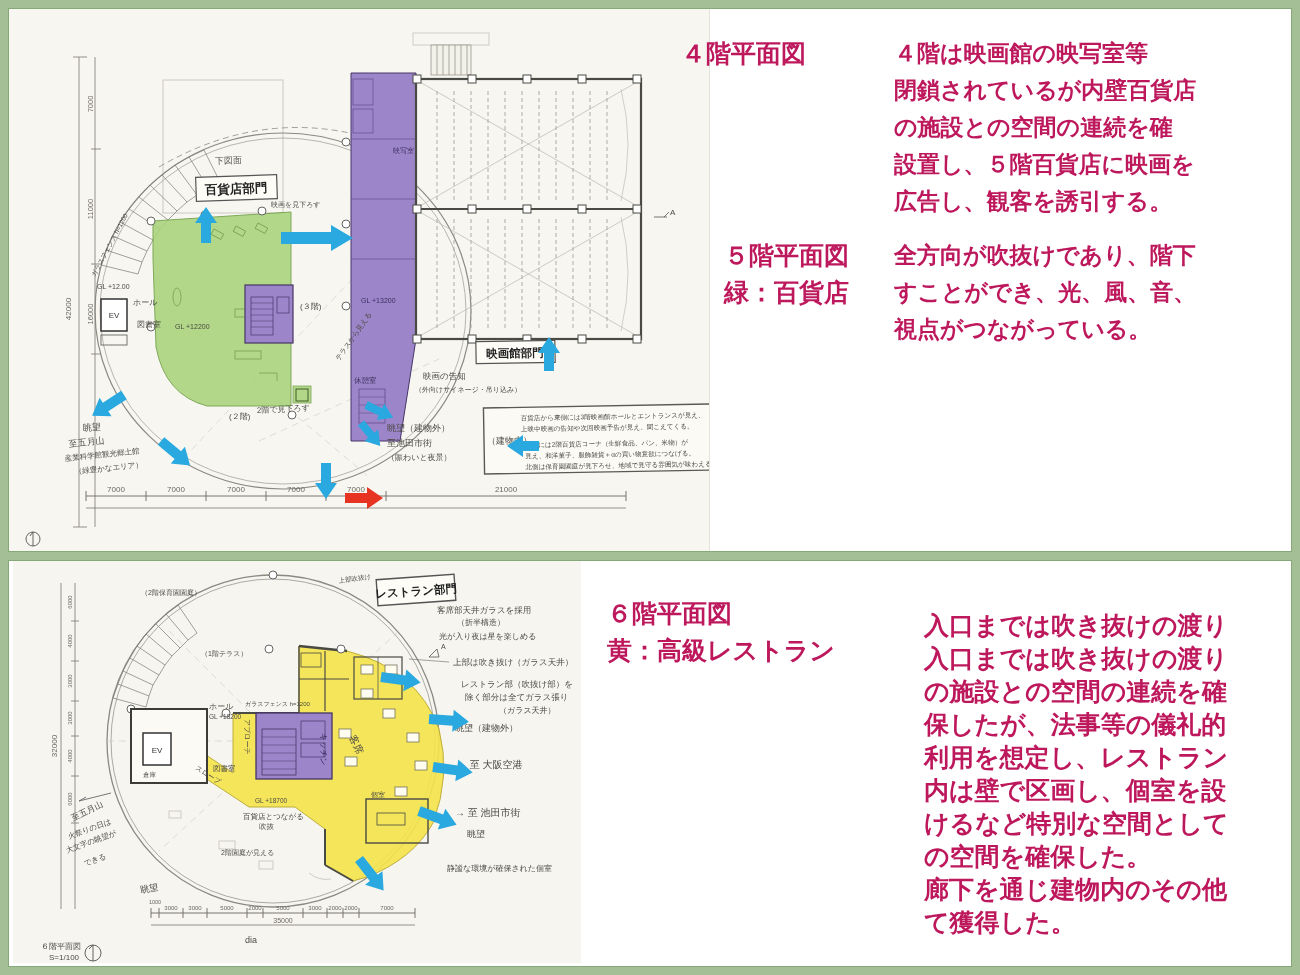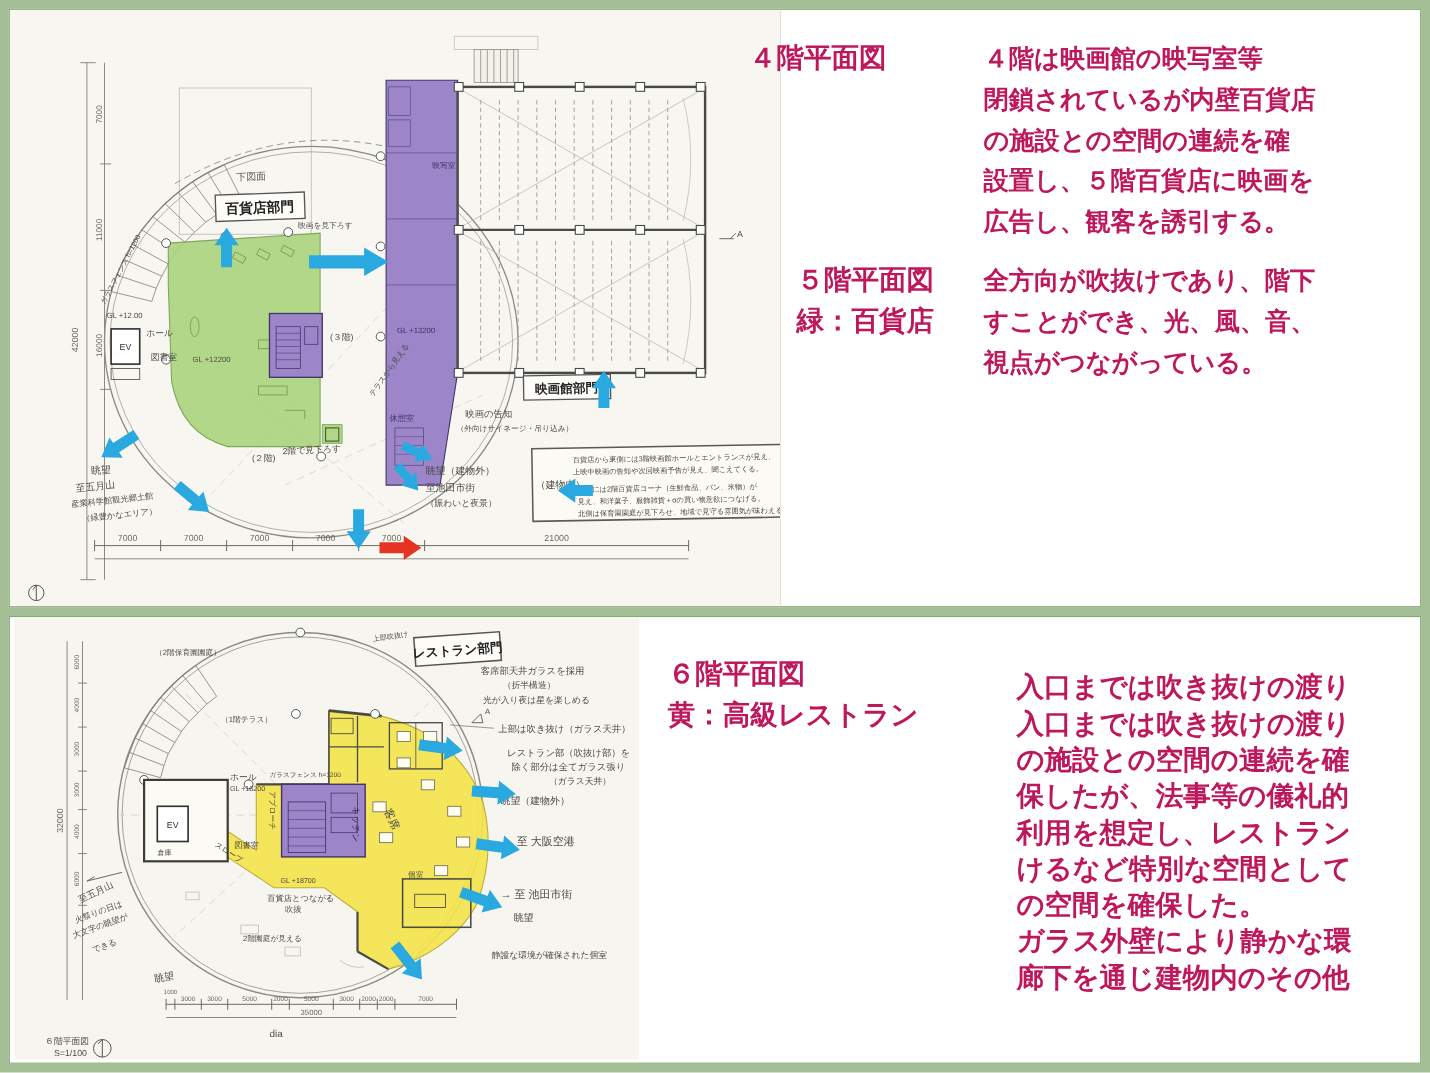--- a/index.html
+++ b/index.html
@@ -548,18 +548,19 @@
   <div class="cap cap-t" style="left:598px;top:34px;">
     <div>６階平面図</div>
     <div>黄：高級レストラン</div>
   </div>
   <div class="cap cap-b33" style="left:898px;top:48px;margin-left:17px;">
     <div>入口までは吹き抜けの渡り</div>
     <div>入口までは吹き抜けの渡り</div>
     <div>の施設との空間の連続を確</div>
     <div>保したが、法事等の儀礼的</div>
     <div>利用を想定し、レストラン</div>
+    <div>内は壁で区画し、個室を設</div>
     <div>けるなど特別な空間として</div>
     <div>の空間を確保した。</div>
-    <div>ガラス外壁により静かな環</div>
     <div>廊下を通じ建物内のその他</div>
+    <div>て獲得した。</div>
   </div>
 </div>
 
 </body></html>

